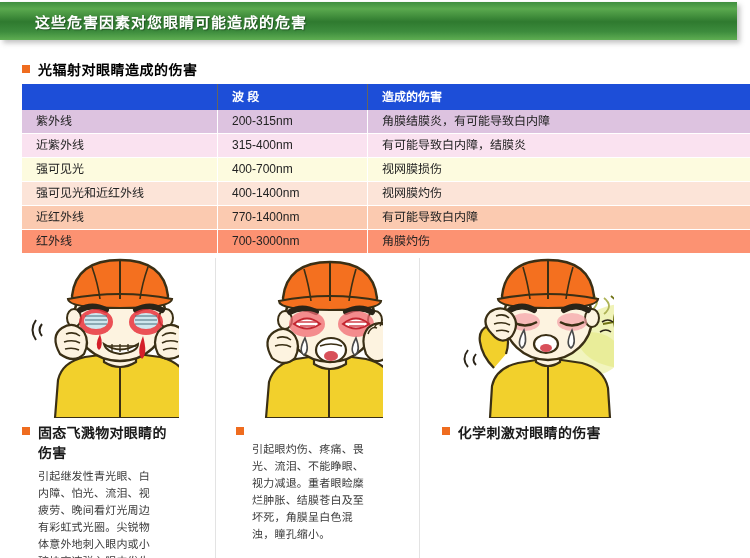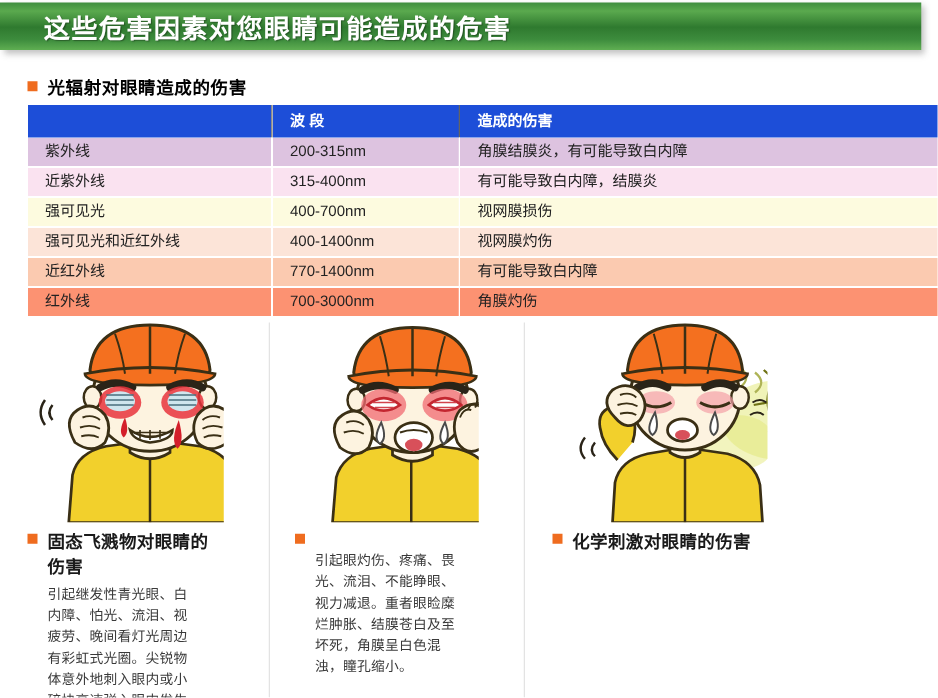--- a/index.html
+++ b/index.html
@@ -35,21 +35,21 @@
         #3d8c3d 78%,
         #5fae52 100%);
     box-shadow: 3px 3px 5px rgba(120,120,120,0.45);
   }
   .banner-title {
     position: absolute;
     left: 35px;
     top: 50%;
     transform: translateY(-50%);
     color: #ffffff;
-    font-size: 21px;
+    font-size: 15px;
     font-weight: bold;
     letter-spacing: 1px;
     text-shadow: 1px 1px 1px rgba(0,0,0,0.35);
     white-space: nowrap;
   }
 
   
   .section-head {
     display: flex;
     align-items: center;

